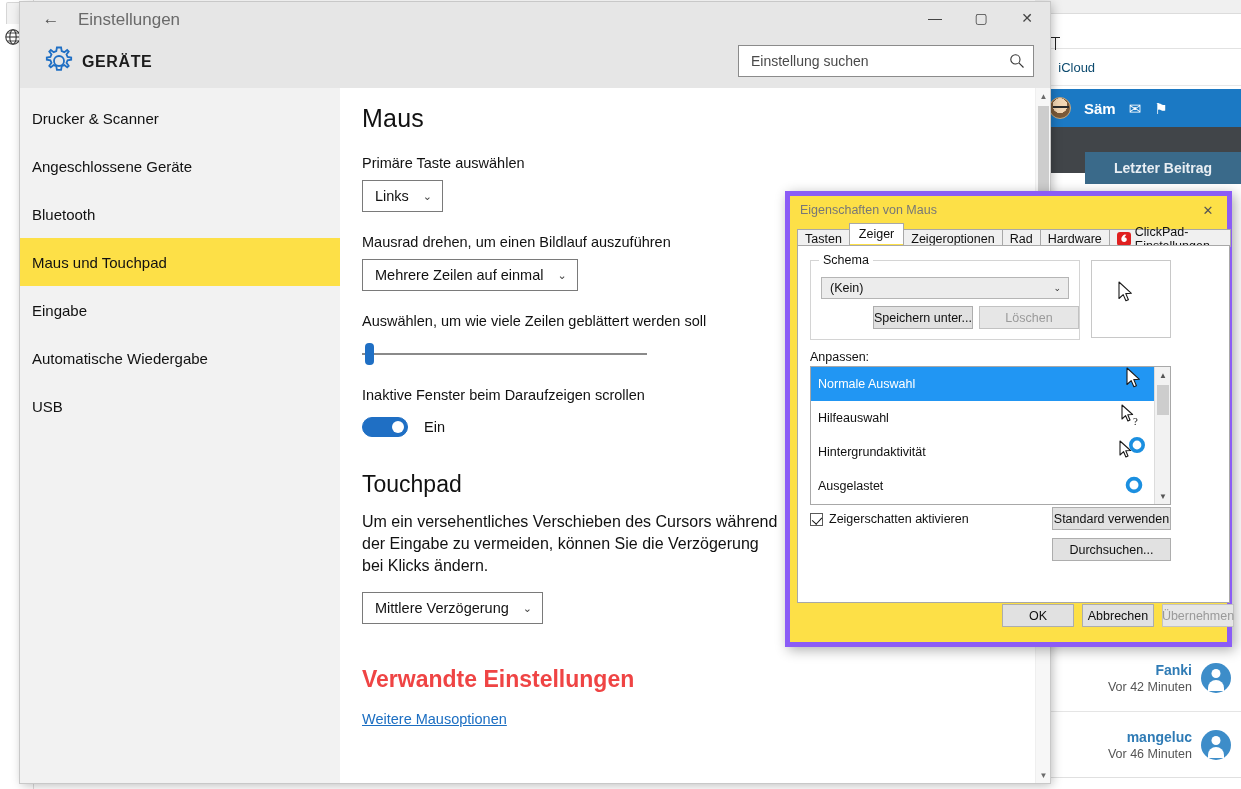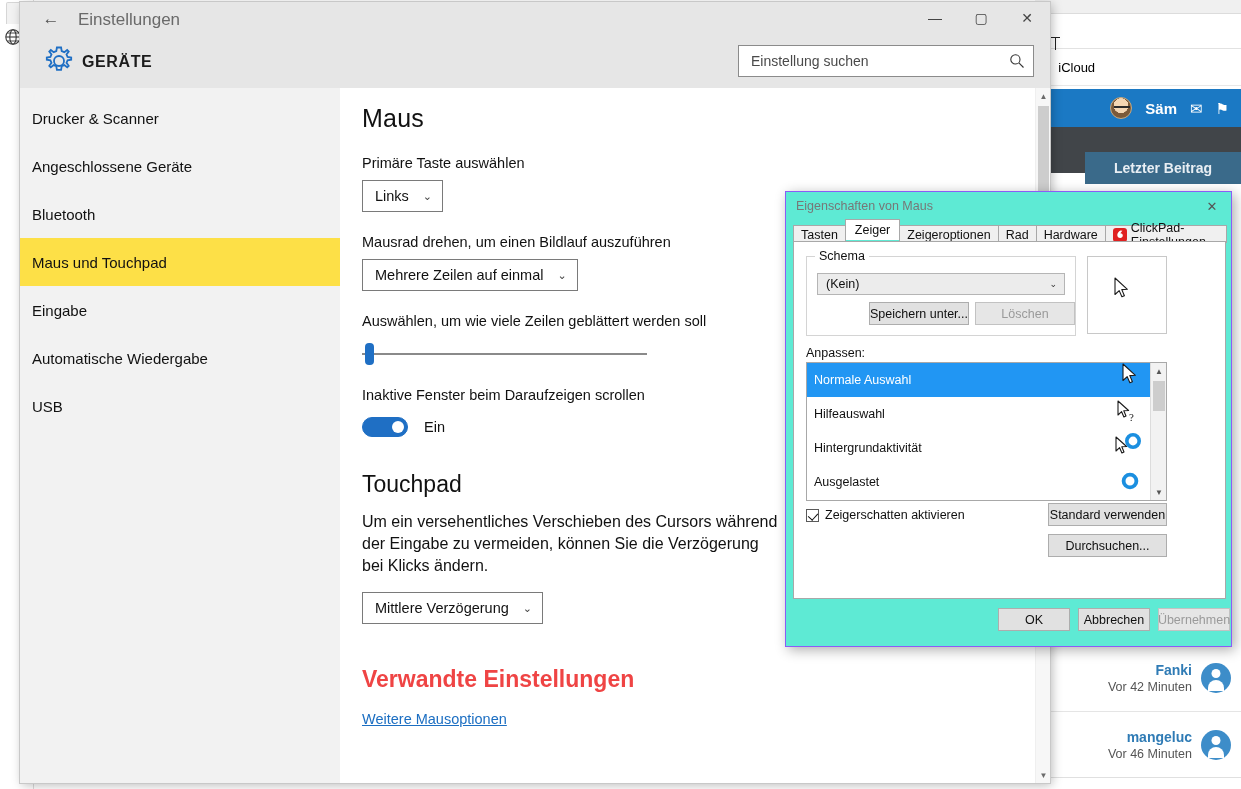--- a/index.html
+++ b/index.html
@@ -45,26 +45,26 @@
     content:""; position:absolute; left:-4px; width:9px; height:1px; background:#222;
   }
   .bg-r-caret:before{ top:0; }
   .bg-r-caret:after{ bottom:0; }
   .bg-r-bookmarks {
     position:absolute; left:0; top:50px; width:206px; height:36px;
     background:#ffffff; border-bottom:1px solid #e8e8e8;
     display:flex; align-items:center; padding-left:6px; gap:6px;
   }
   .apple-glyph { font-size:15px; color:#444; line-height:1; }
-  .bg-r-bm-label { font-size:13px; color:#000000; }
+  .bg-r-bm-label { font-size:13px; color:#0c4a6e; }
 
   .bg-r-userbar {
     position:absolute; left:14px; top:89px; width:192px; height:38px;
     background:#1b79c4;
-    display:flex; align-items:center; justify-content:flex-end; gap:13px;
+    display:flex; align-items:center; gap:13px;
     padding-right:12px;
   }
   .avatar-sm {
     width:22px; height:22px; border-radius:50%;
     background:radial-gradient(circle at 50% 38%, #f3d6b3 0 46%, #7b5a3a 47% 100%);
     position:relative; overflow:hidden; border:1px solid #c9a97e;
   }
   .avatar-sm:after{
     content:""; position:absolute; left:3px; top:8px; width:16px; height:4px;
     border-top:2px solid #2b2b2b;
@@ -201,21 +201,21 @@
   }
   .sb-arrow.up { top:0; }
   .sb-arrow.down { bottom:0; }
   .sb-thumb {
     position:absolute; left:2px; top:18px; width:11px; height:160px; background:#cdcdcd;
   }
 
   
   .dlg {
     position:absolute; left:785px; top:191px; width:447px; height:456px;
-    background:#5eead4; border:1px solid #8b5cf6;
+    background:#fde047; border:5px solid #8b5cf6;
     box-shadow: 3px 3px 12px rgba(0,0,0,.32);
     font-size:12.5px; color:#101010;
   }
   .dlg-title {
     position:absolute; left:0; top:0; width:100%; height:28px;
     display:flex; align-items:center; padding-left:10px;
     color:#777; font-size:12.5px;
   }
   .dlg-close {
     position:absolute; right:0; top:0; width:38px; height:28px;

